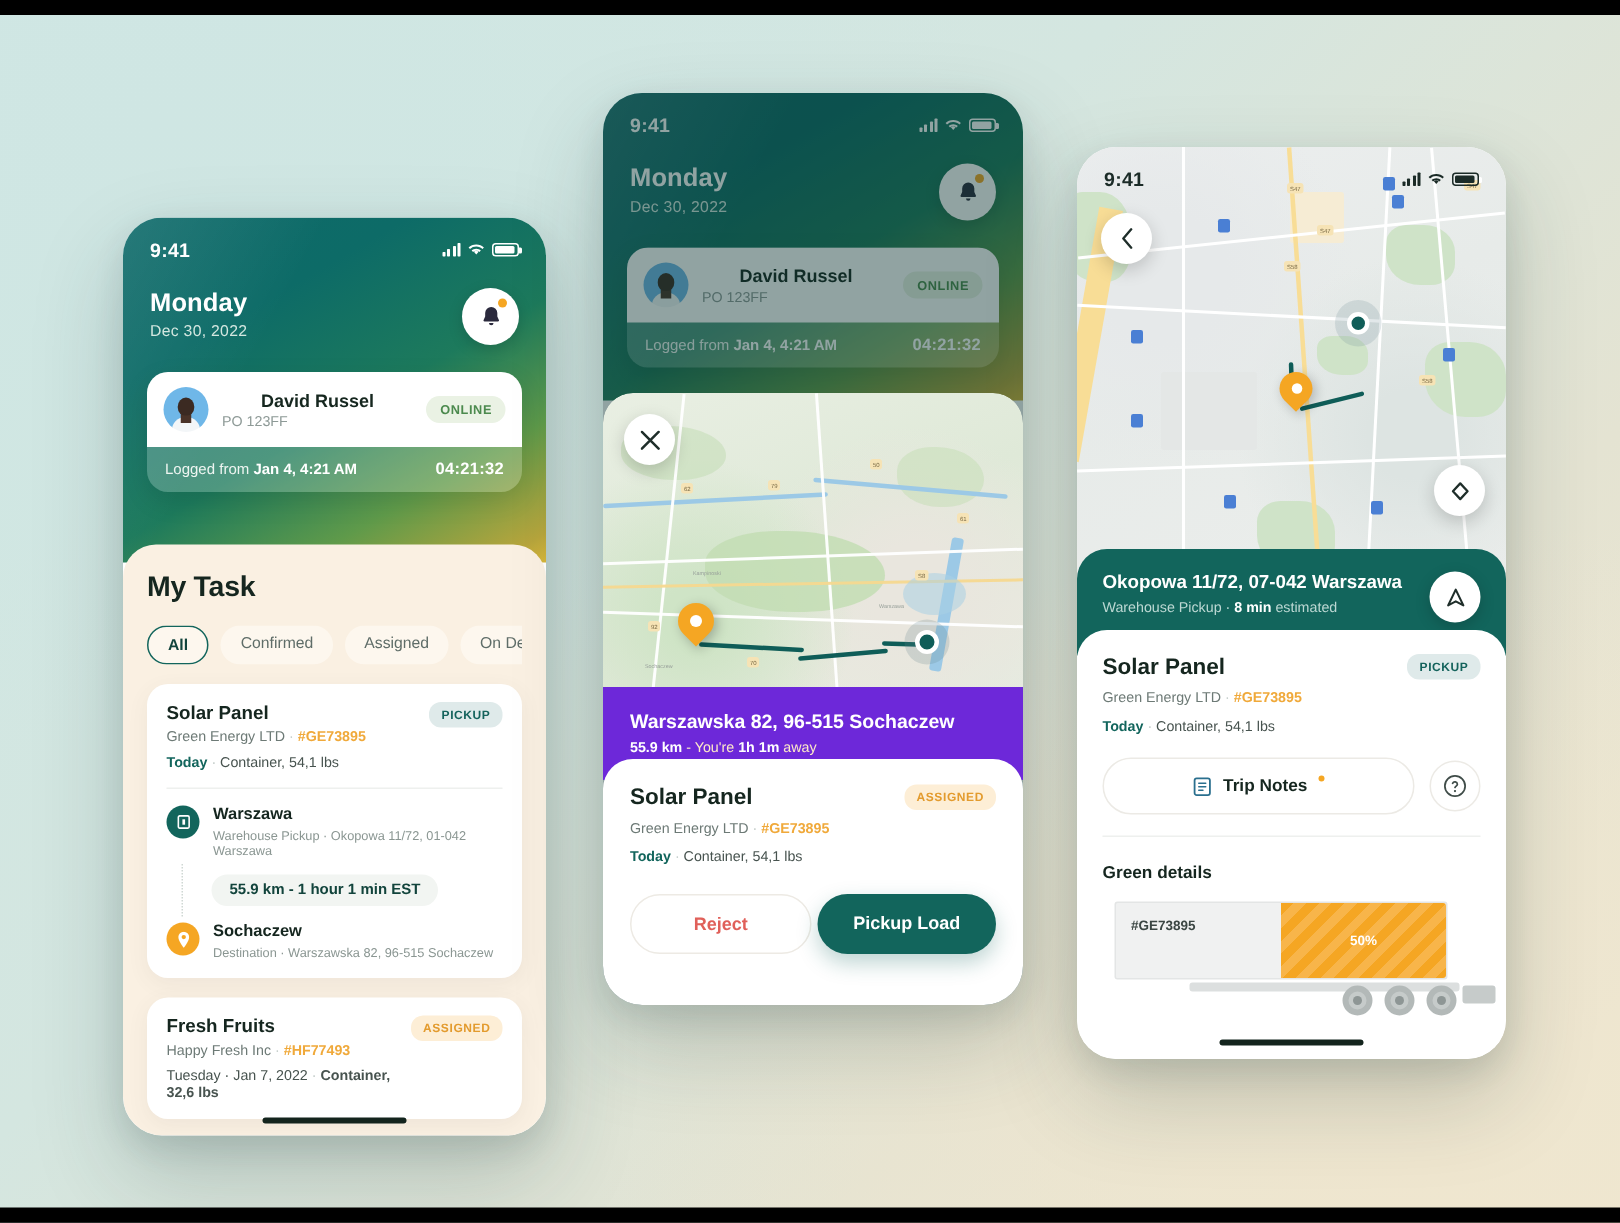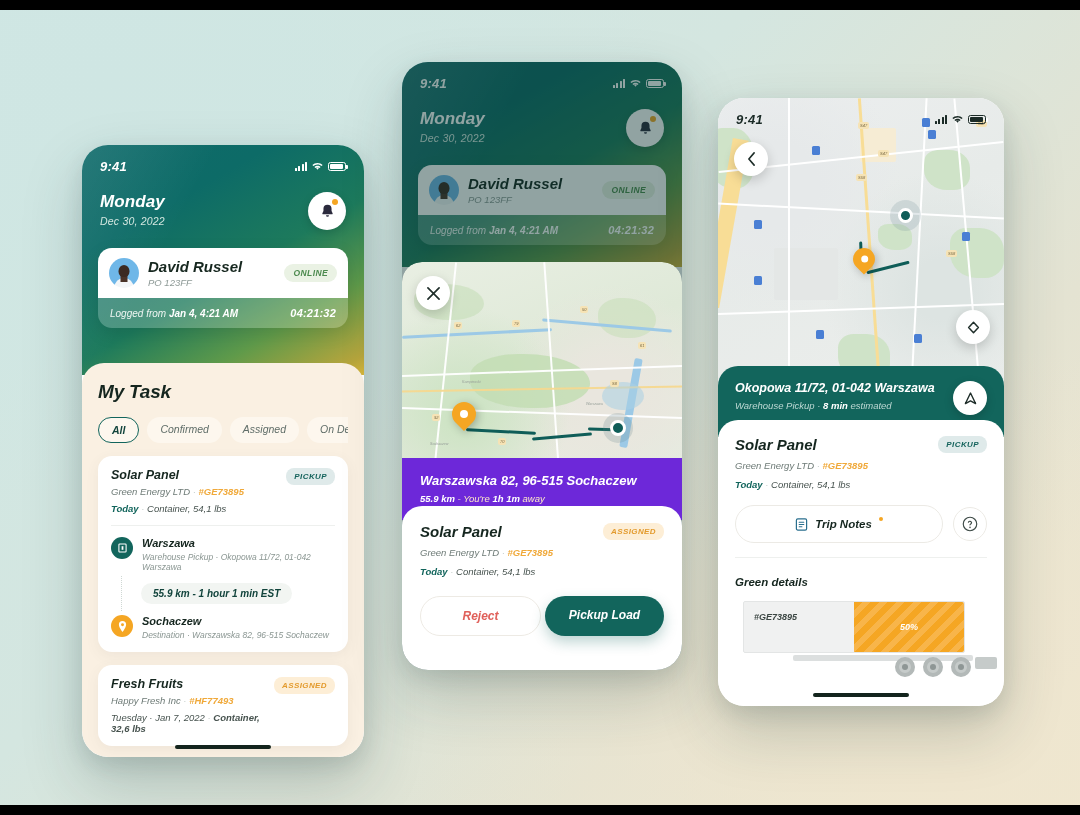--- a/index.html
+++ b/index.html
@@ -20,21 +20,20 @@
     content:""; position:absolute; left:0; width:1080px; height:10px; background:#000; z-index:50;
   }
   #stage:before { top:0; }
   #stage:after  { bottom:0; }
 
   .phone {
     position: absolute;
     background: #fff;
     overflow: hidden;
     box-shadow: 0 26px 60px rgba(30,60,60,.22), 0 8px 20px rgba(30,60,60,.12);
-    font-style: italic;
   }
   
   #phone1 { left: 82px; top: 145px; width: 282px; height: 612px; border-radius: 26px; }
   #phone2 { left: 402px; top: 62px; width: 280px; height: 608px; border-radius: 26px; }
   #phone3 { left: 718px; top: 98px; width: 286px; height: 608px; border-radius: 26px; }
 
   .hdr {
     position: relative; height: 230px;
     background:
       linear-gradient(118deg, rgba(255,255,255,.10) 0%, rgba(255,255,255,0) 34%),
@@ -67,21 +66,21 @@
   }
   .driver-top { background:#fff; display:flex; align-items:center; gap:9px; padding:10px 11px; }
   .avatar {
     width:30px;height:30px;border-radius:50%;flex:none;overflow:hidden;
     background: radial-gradient(circle at 50% 120%, #ffffff 0 32%, #6fb7e8 33% 100%);
     position:relative;
   }
   .avatar .head{position:absolute;left:50%;top:22%;transform:translateX(-50%);width:11px;height:12px;border-radius:50% 50% 45% 45%;background:#3b2a22;}
   .avatar .body{position:absolute;left:50%;bottom:0;transform:translateX(-50%);width:19px;height:10px;border-radius:9px 9px 0 0;background:#f3f6f8;}
   .avatar .neck{position:absolute;left:50%;top:55%;transform:translateX(-50%);width:7px;height:7px;background:#4a3328;}
-  .dv-name{font-size:15px;font-weight:700;color:#16271f;}
+  .dv-name{font-size:12px;font-weight:700;color:#16271f;text-align:center;}
   .dv-sub{font-size:9.5px;color:#8e9a97;margin-top:2px;}
   .dv-mid{flex:1;}
   .badge-online{font-size:8.5px;font-weight:700;color:#4c8a4e;background:#eaf2e4;border-radius:9px;padding:4px 9px;letter-spacing:.4px;}
   .driver-bot{display:flex;justify-content:space-between;align-items:center;padding:9px 12px;}
   .log-txt{font-size:10px;color:#eef5f1;}
   .log-txt b{color:#fff;font-weight:700;}
   .log-time{font-size:11px;font-weight:700;color:#fff;letter-spacing:.2px;}
 
   .sheet {
     position:absolute; left:0; right:0; bottom:0; top:218px;
@@ -538,21 +537,21 @@
       </div>
       <div class="circle-btn" style="right:14px;top:212px;">
         <svg width="15" height="15" viewBox="0 0 16 16">
             <path d="M8 2.4 13.2 8 8 13.6 2.8 8z" fill="none" stroke="#1f2e2a" stroke-width="1.6" stroke-linejoin="round"></path>
           </svg>
       </div>
     </div>
 
     <div class="teal-bar">
       <div>
-        <div class="tb-title">Okopowa 11/72, 01-042 Warszawa</div>
+        <div class="tb-title">Okopowa 11/72, 07-042 Warszawa</div>
         <div class="tb-sub">
           <span>Warehouse Pickup</span>
           <span>·</span>
           <b>8 min</b>
           <span>estimated</span>
         </div>
       </div>
       <div class="nav-btn">
         <svg width="15" height="15" viewBox="0 0 16 16">
             <path d="M8 2.2 13.4 13.4 8 10.6 2.6 13.4z" fill="none" stroke="#1f2e2a" stroke-width="1.5" stroke-linejoin="round"></path>

